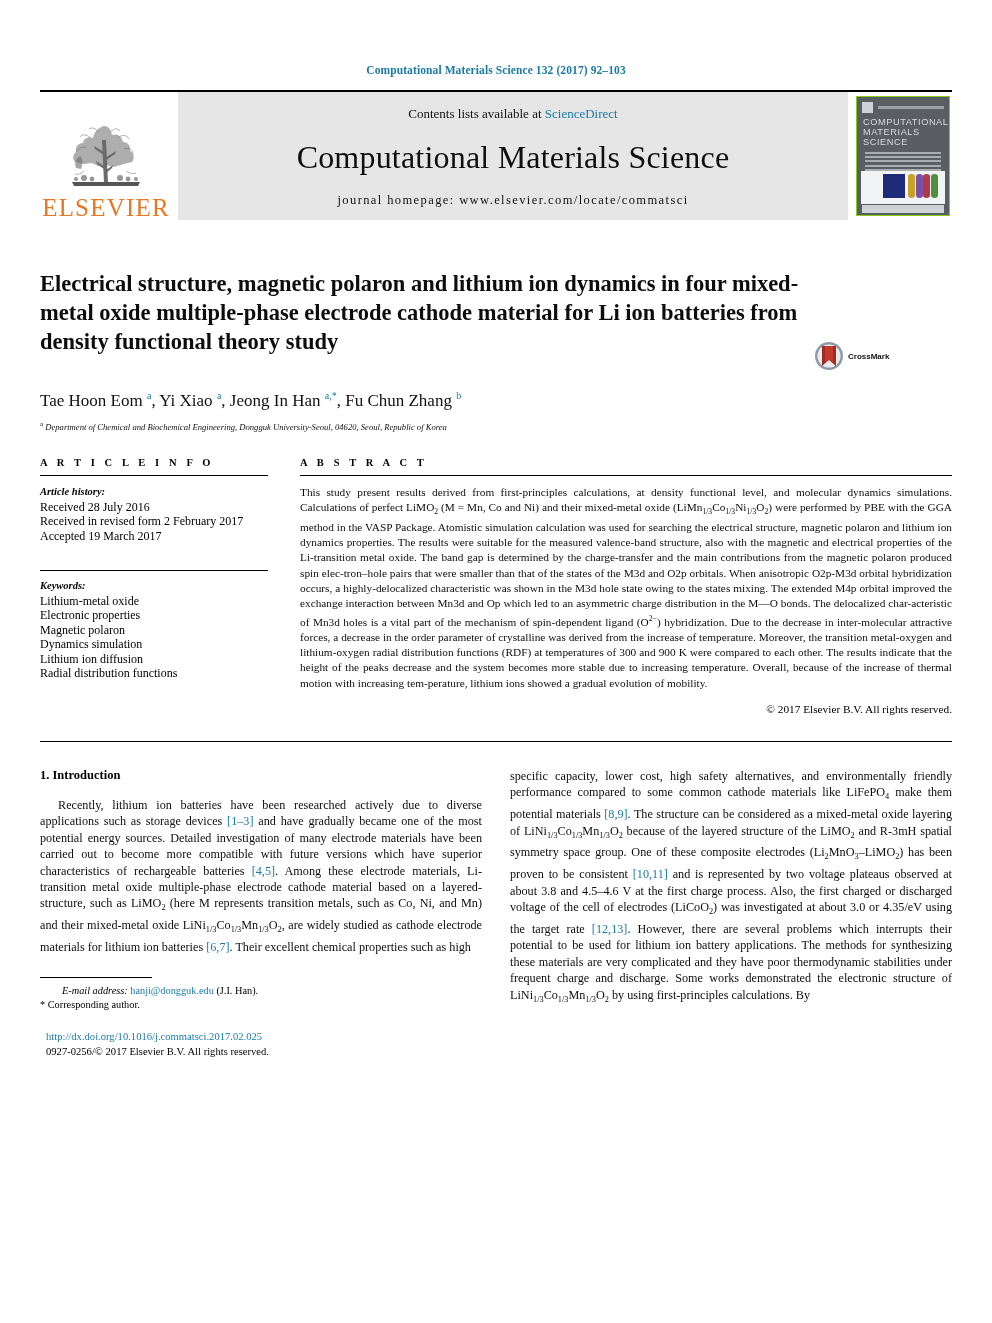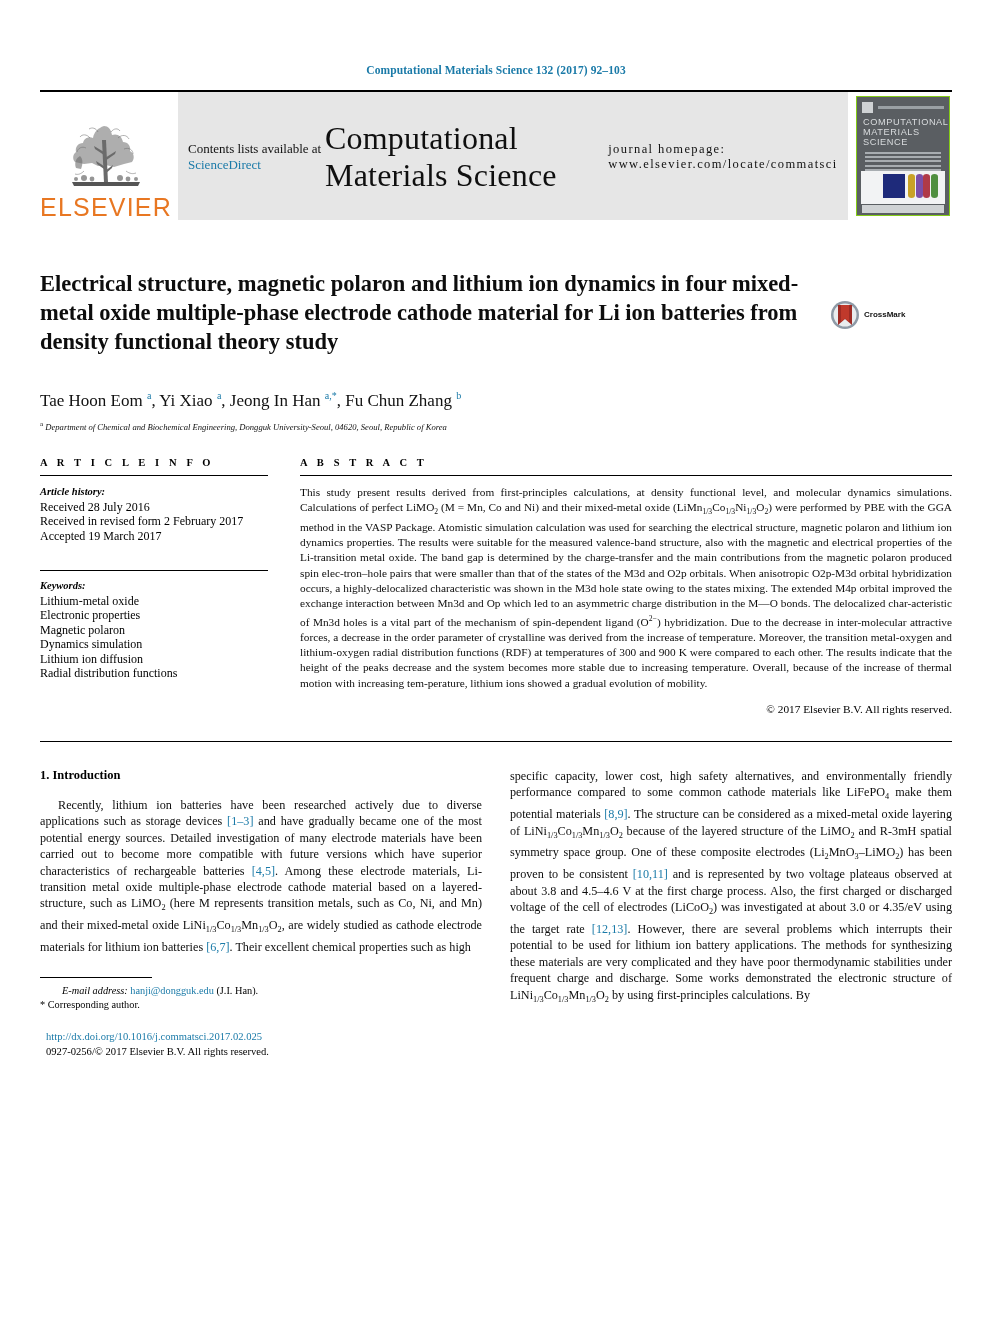--- a/index.html
+++ b/index.html
@@ -45,34 +45,34 @@
     width: 132px;
     flex: 0 0 132px;
     display: flex;
     flex-direction: column;
     align-items: center;
     justify-content: flex-end;
     padding-top: 6px;
   }
   .tree-svg { display: block; }
   .elsevier-word {
-    font-family: Liberation Sans, sans-serif;
+    font-family: Liberation Serif, serif;
     font-size: 25px;
     letter-spacing: 1.2px;
     color: #e87722;
     line-height: 1;
     margin-top: 1px;
   }
   .journal-band {
     flex: 1 1 auto;
     background: #e6e6e6;
     margin-left: 6px;
     margin-right: 6px;
     display: flex;
-    flex-direction: row;
+    flex-direction: column;
     align-items: center;
     justify-content: space-between;
     padding: 14px 10px 12px 10px;
     box-sizing: border-box;
   }
   .contents-line {
     font-size: 13px;
     color: #111;
   }
   .contents-line .sd {
@@ -138,22 +138,21 @@
   }
   .cover-bottombar {
     position: absolute; bottom: 2px; left: 5px; right: 5px; height: 8px;
     background: #cfd2d4;
   }
 
   
   .title-area {
     margin-top: 34px;
     display: flex;
-    align-items: center;
-    gap: 16px;
+    align-items: flex-end;
   }
   .article-title {
     flex: 1 1 auto;
     font-size: 22.5px;
     line-height: 29px;
     color: #0d0d0d;
     padding-right: 14px;
     max-width: 760px;
   }
   .crossmark {

